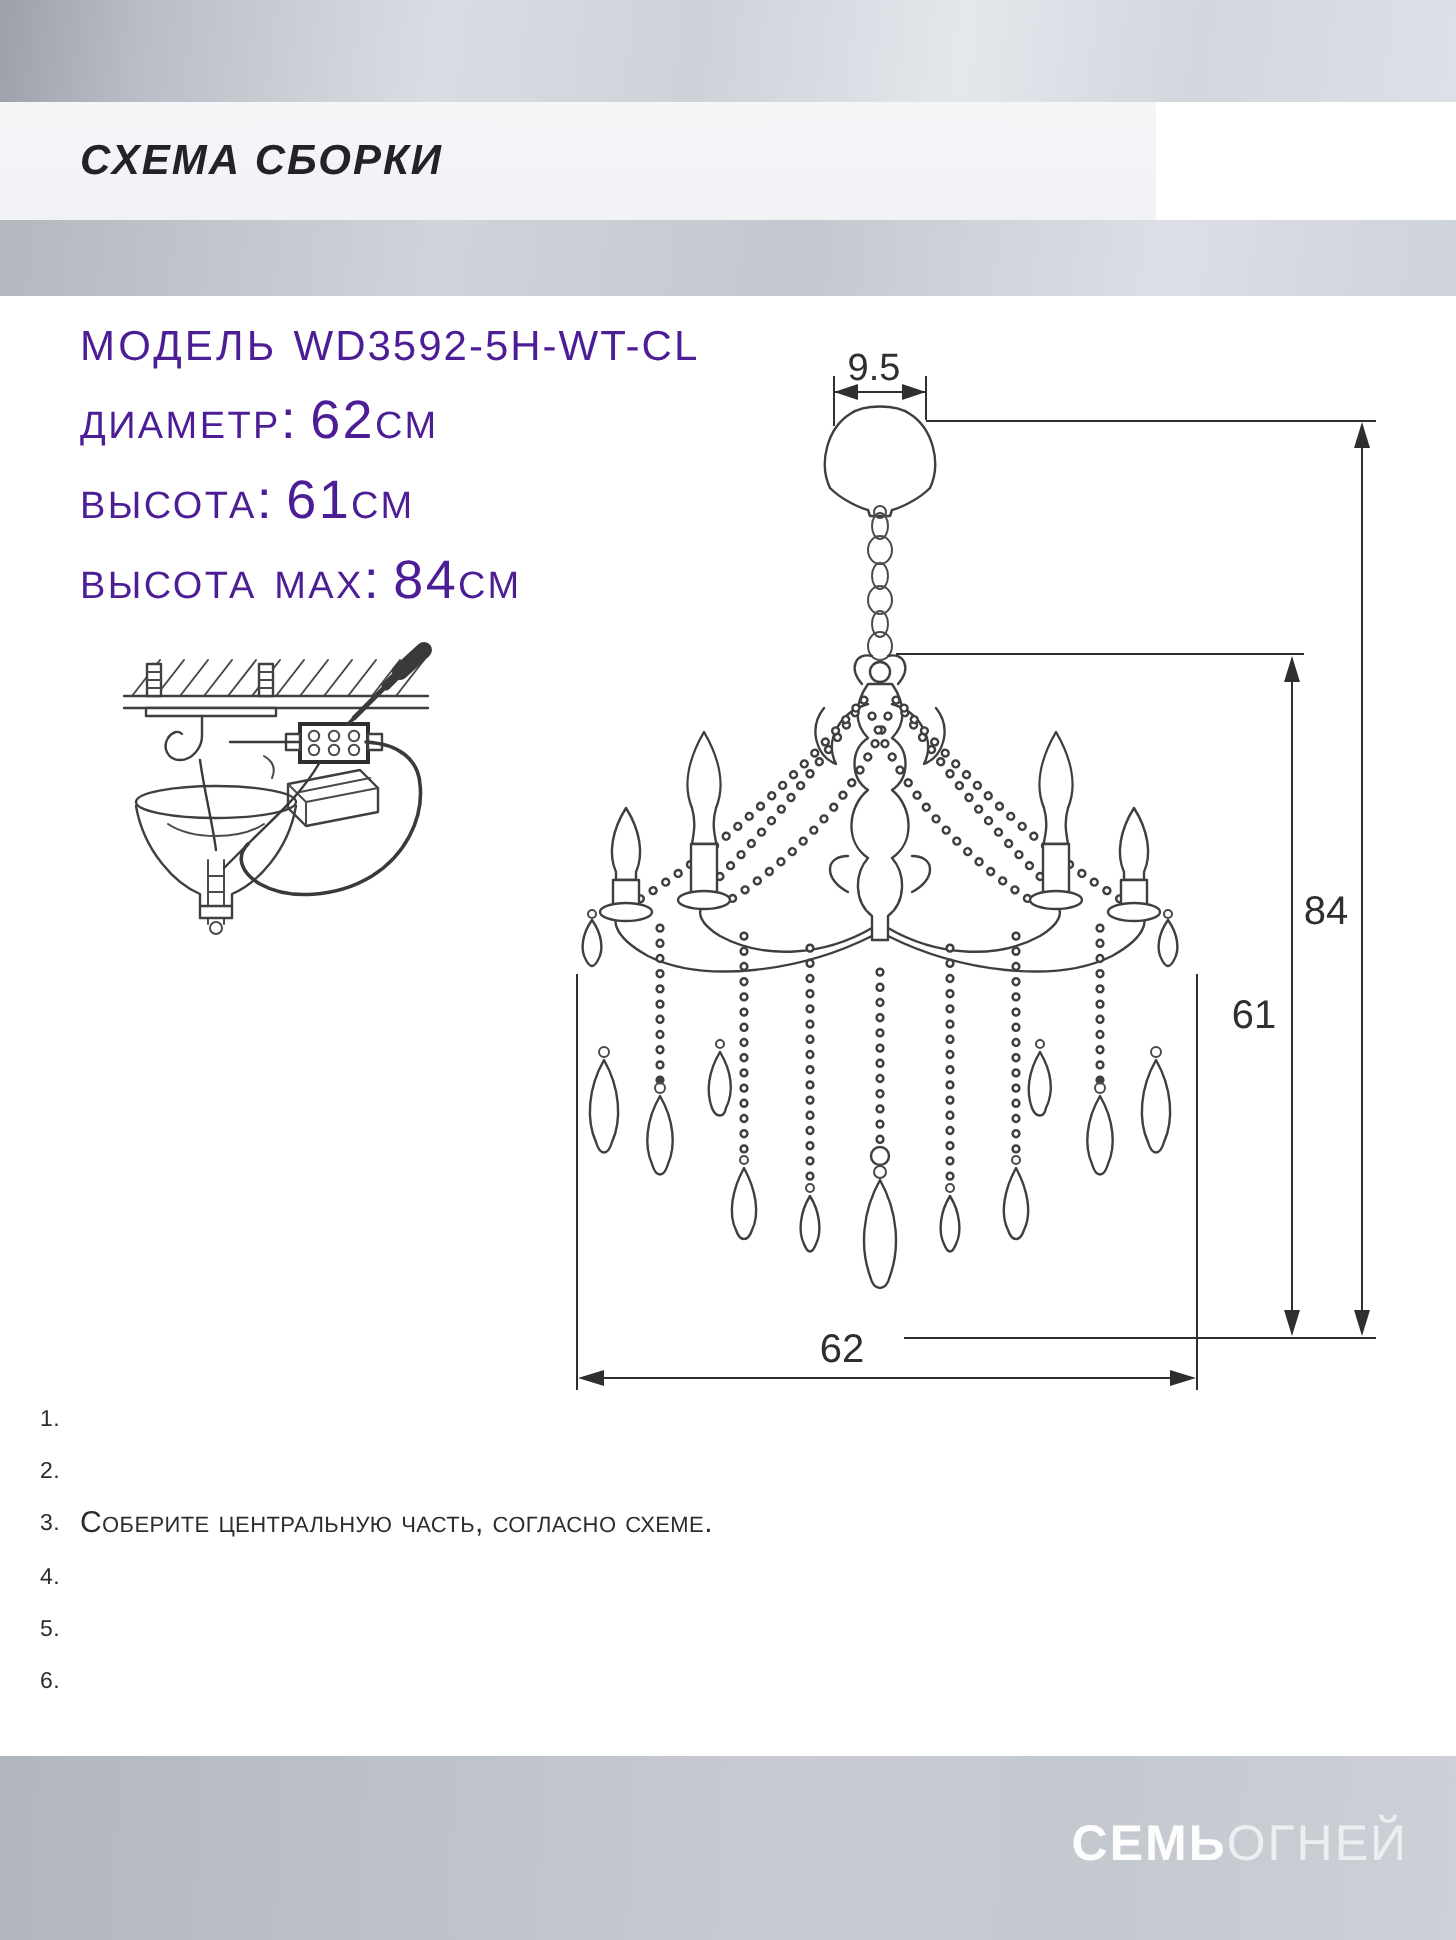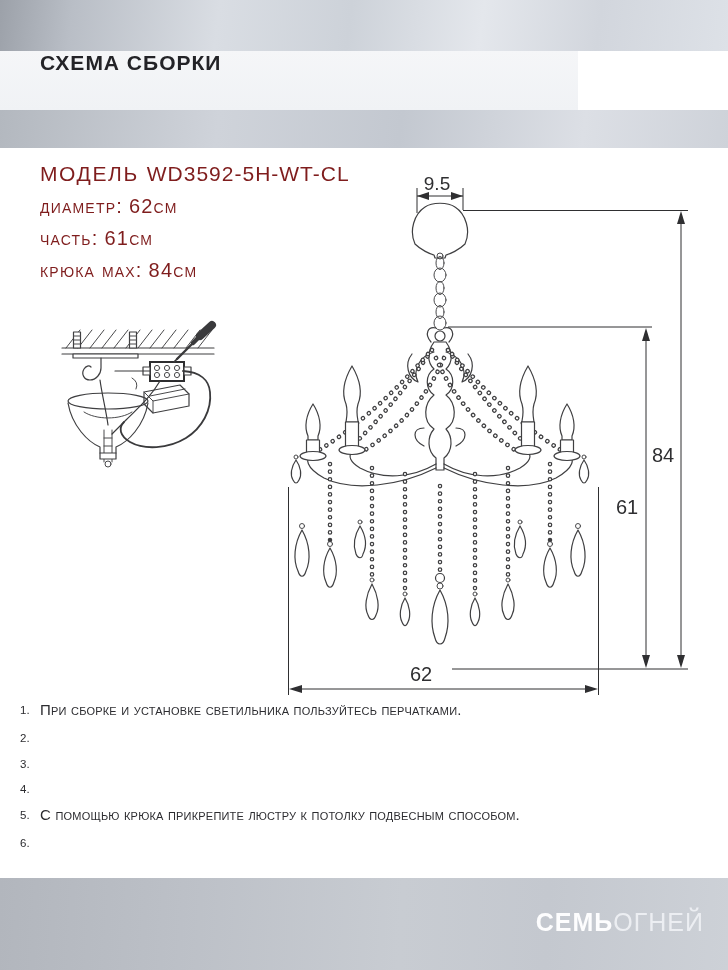--- a/index.html
+++ b/index.html
@@ -3,30 +3,30 @@
 <meta charset="utf-8">
 <style>
   html,body{margin:0;padding:0;}
   body{width:728px;height:970px;position:relative;background:#ffffff;overflow:hidden;
        font-family:"Liberation Sans",sans-serif;}
 
   
   .band-top{position:absolute;left:0;top:0;width:728px;height:51px;
     background:linear-gradient(97deg,#9ca1a9 0%,#b9bec6 10%,#d9dde3 30%,#cdd2d9 48%,#e4e7ec 66%,#d2d6dd 82%,#dde1e7 100%);}
   .title-strip{position:absolute;left:0;top:51px;width:578px;height:59px;
-    background:linear-gradient(180deg,#f5f6f8,#f0f2f5);display:flex;align-items:flex-start;}
+    background:linear-gradient(180deg,#f5f6f8,#f0f2f5);display:flex;align-items:center;font-style:italic;}
   .page-title{margin-left:40px;font-size:21px;font-weight:700;color:#232327;letter-spacing:1px;}
   .band-mid{position:absolute;left:0;top:110px;width:728px;height:38px;
     background:linear-gradient(97deg,#b3b8bf 0%,#cfd3da 30%,#c3c8d0 55%,#dcdfe5 80%,#ced2d9 100%);}
 
   
-  .specs{position:absolute;left:40px;top:162px;color:#7f1d1d;}
+  .specs{position:absolute;left:40px;top:162px;color:#4c1d95;}
   .model-line{font-size:21px;letter-spacing:1.6px;margin-bottom:9px;font-variant:small-caps;}
   .model-line .val{margin-left:8px;letter-spacing:1px;}
-  .spec-line{font-size:20px;font-variant:small-caps;letter-spacing:1.2px;margin-bottom:9px;}
+  .spec-line{font-size:27px;font-variant:small-caps;letter-spacing:1.2px;margin-bottom:9px;}
   .spec-line .val{margin-left:6px;}
 
   
   svg.canvas{position:absolute;left:0;top:0;}
   .line{fill:none;stroke:#3f3f41;stroke-width:1.2;stroke-linejoin:round;stroke-linecap:round;}
   .thin{fill:none;stroke:#4a4a4c;stroke-width:1;stroke-linejoin:round;stroke-linecap:round;}
   .shape{fill:#ffffff;stroke:#3f3f41;stroke-width:1.2;stroke-linejoin:round;}
   .bead{fill:none;stroke:#3f3f41;stroke-width:4.6;stroke-linecap:round;stroke-dasharray:0.1 7.5;}
   .bead-core{fill:none;stroke:#ffffff;stroke-width:2.1;stroke-linecap:round;stroke-dasharray:0.1 7.5;}
   .dim{stroke:#2f2f31;stroke-width:1;fill:none;}
@@ -60,24 +60,24 @@
 <div class="band-mid"></div>
 
 <div class="specs">
   <div class="model-line">
     <span>МОДЕЛЬ</span><span class="val">WD3592-5H-WT-CL</span>
   </div>
   <div class="spec-line">
     <span>диаметр:</span><span class="val">62см</span>
   </div>
   <div class="spec-line">
-    <span>часть:</span><span class="val">61см</span>
+    <span>высота:</span><span class="val">61см</span>
   </div>
   <div class="spec-line">
-    <span>крюка max:</span><span class="val">84см</span>
+    <span>высота max:</span><span class="val">84см</span>
   </div>
 </div>
 
 <svg class="canvas" width="728" height="970" viewBox="0 0 728 970">
 
   <defs>
     <path id="swagL1" d="M432,350 Q392,408 352,446"></path>
     <path id="swagR1" d="M448,350 Q488,408 528,446"></path>
     <path id="swagL2" d="M428,354 Q372,418 316,452"></path>
     <path id="swagR2" d="M452,354 Q508,418 564,452"></path>
@@ -289,38 +289,35 @@
       <polygon class="dim-arrow" points="289,689 302,685 302,693"></polygon>
       <polygon class="dim-arrow" points="598,689 585,685 585,693"></polygon>
       <text class="dim-text" x="421" y="681" text-anchor="middle">62</text>
     </g>
   </g>
 </svg>
 
 <div class="instructions">
     <div class="instr">
     <span class="num">1.</span>
+  </div>
+    <div class="instr">
+    <span class="num">2.</span>
+  </div>
+    <div class="instr">
+    <span class="num">3.</span>
     <div>
-        <div>При сборке и установке светильника пользуйтесь перчатками.</div>
+        <div>Соберите центральную часть, согласно схеме.</div>
       </div>
   </div>
     <div class="instr">
-    <span class="num">2.</span>
-  </div>
-    <div class="instr">
-    <span class="num">3.</span>
-  </div>
-    <div class="instr">
     <span class="num">4.</span>
   </div>
     <div class="instr">
     <span class="num">5.</span>
-    <div>
-        <div>С помощью крюка прикрепите люстру к потолку подвесным способом.</div>
-      </div>
   </div>
     <div class="instr">
     <span class="num">6.</span>
   </div>
   </div>
 
 <div class="footer">
   <div class="brand">
     <span class="b1">СЕМЬ</span><span class="b2">ОГНЕЙ</span>
   </div>

